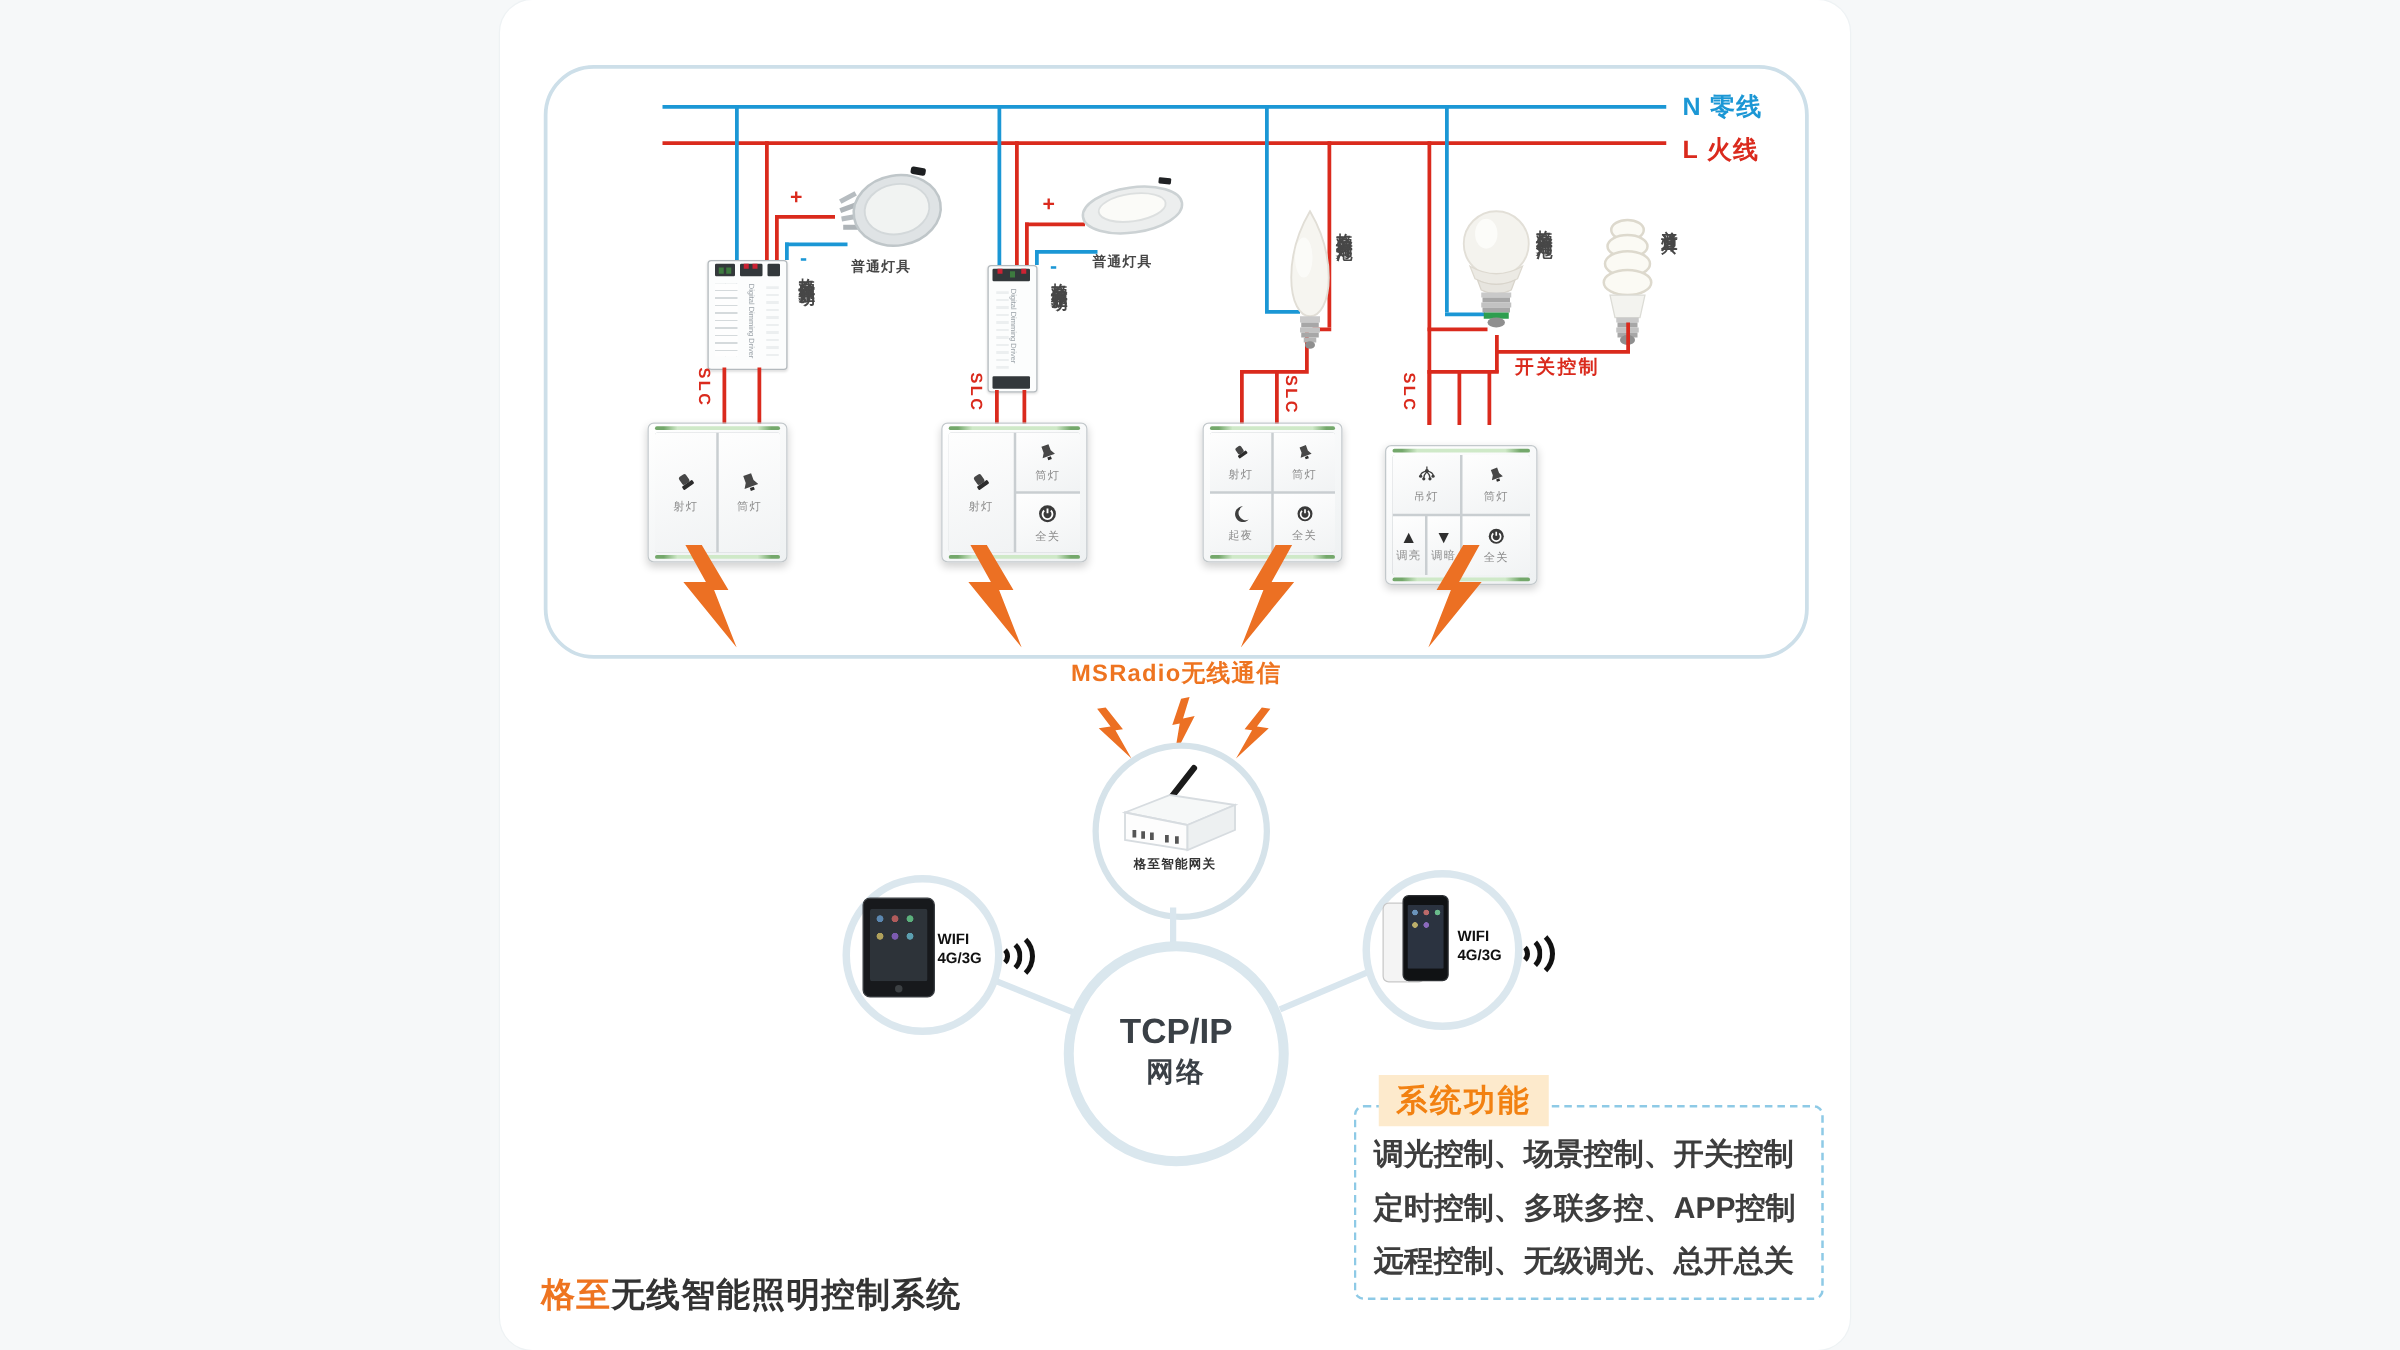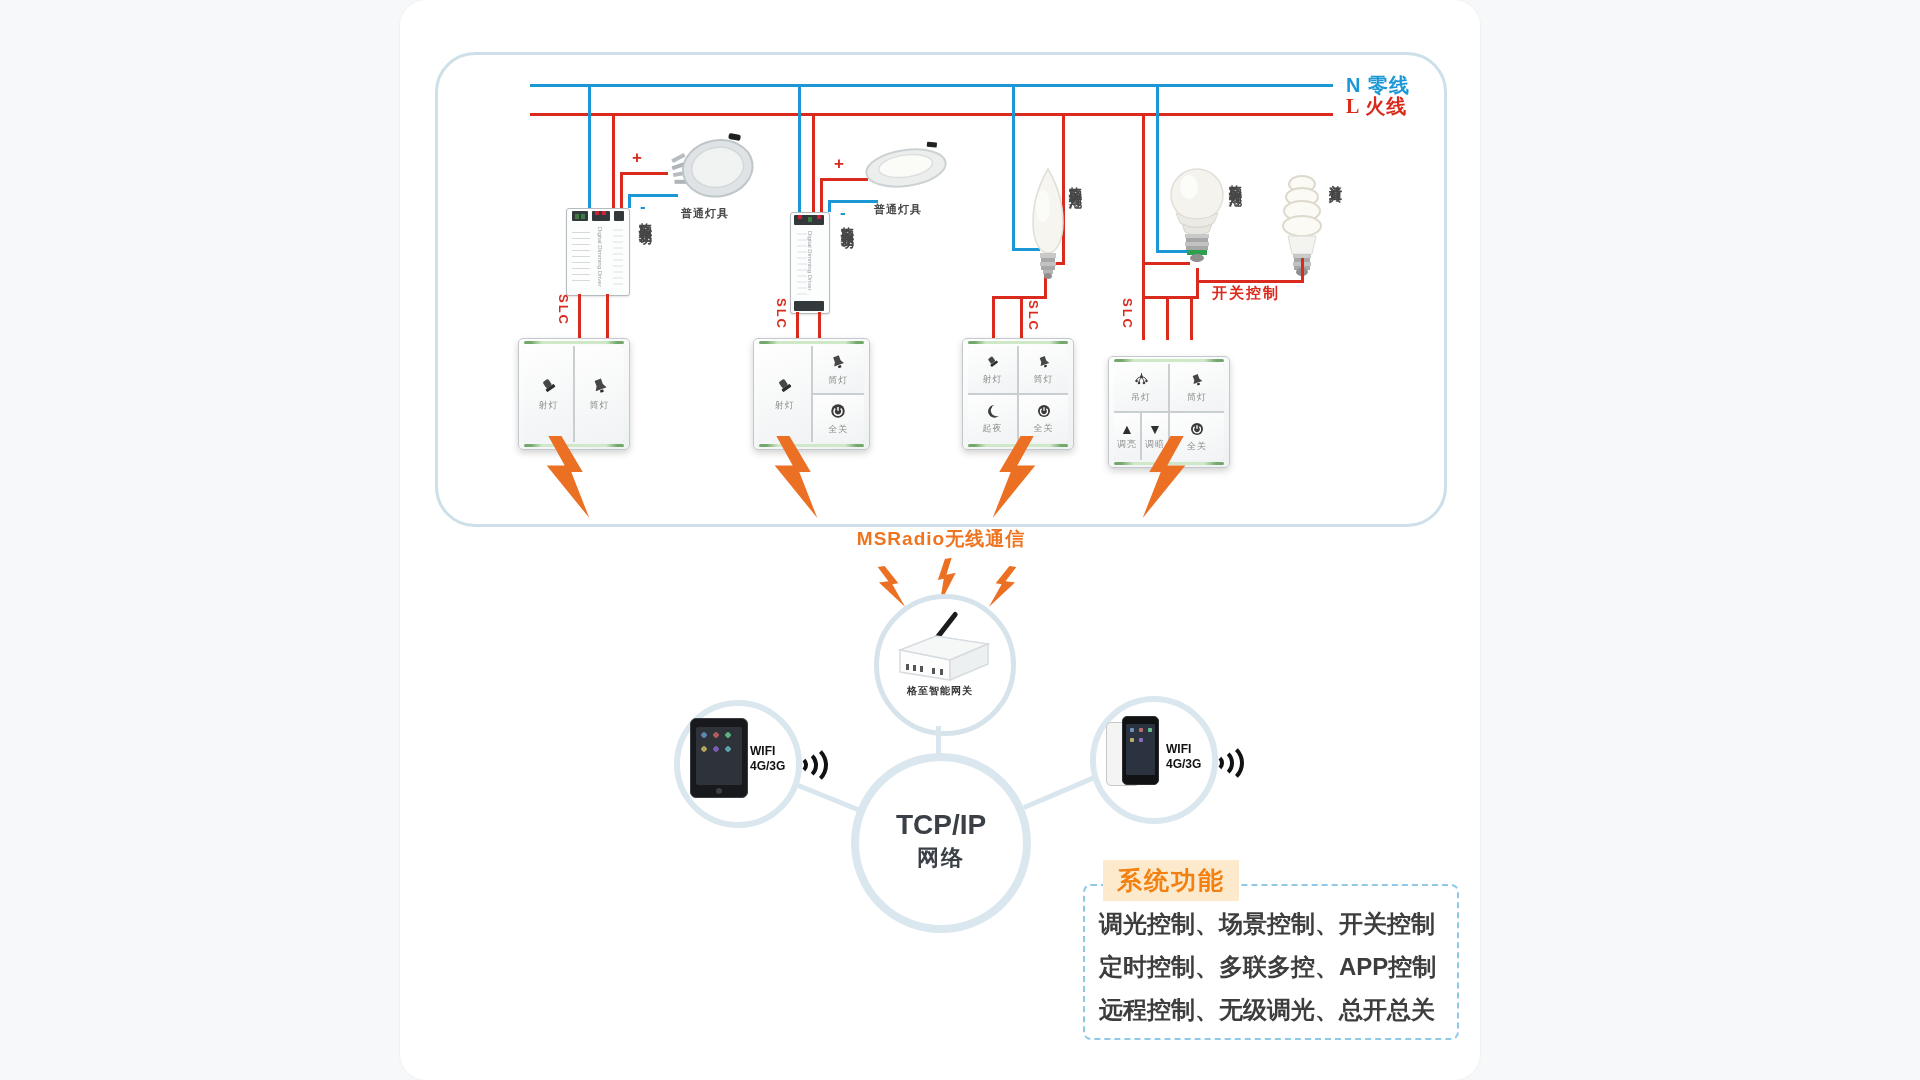--- a/index.html
+++ b/index.html
@@ -79,21 +79,21 @@
 <body>
 
 <div class="stage">
   <div class="card"></div>
 
   <div class="frame"></div>
 
   <div class="wh blue" style="left:530px;top:84px;width:803px;"></div>
   <div class="wh red" style="left:530px;top:113px;width:803px;"></div>
   <div class="bus-label n-col" style="left:1346px;top:72px;">N 零线</div>
-  <div class="bus-label l-col" style="left:1346px;top:93px;font-family:Liberation Serif, serif;">L 火线</div>
+  <div class="bus-label l-col" style="left:1346px;top:106px;">L 火线</div>
 
   <div class="wv blue" style="left:588px;top:84px;height:124px;"></div>
   <div class="wv red" style="left:612px;top:113px;height:95px;"></div>
   <div class="wh red" style="left:620px;top:172px;width:48px;"></div>
   <div class="wv red" style="left:620px;top:172px;height:36px;"></div>
   <div class="wh blue" style="left:628px;top:194px;width:50px;"></div>
   <div class="wv blue" style="left:628px;top:194px;height:14px;"></div>
   <div class="pm l-col" style="left:632px;top:148px;">+</div>
   <div class="pm n-col" style="left:640px;top:197px;">-</div>
 
@@ -473,13 +473,16 @@
   </div>
 
   <div class="feat-box"></div>
   <div class="feat-title">系统功能</div>
   <div class="feat-lines">
     <div>调光控制、场景控制、开关控制</div>
     <div>定时控制、多联多控、APP控制</div>
     <div>远程控制、无级调光、总开总关</div>
   </div>
 
+  <div class="footer">
+    <span class="brand">格至</span><span>无线智能照明控制系统</span>
+  </div>
 </div>
 
 </body></html>

